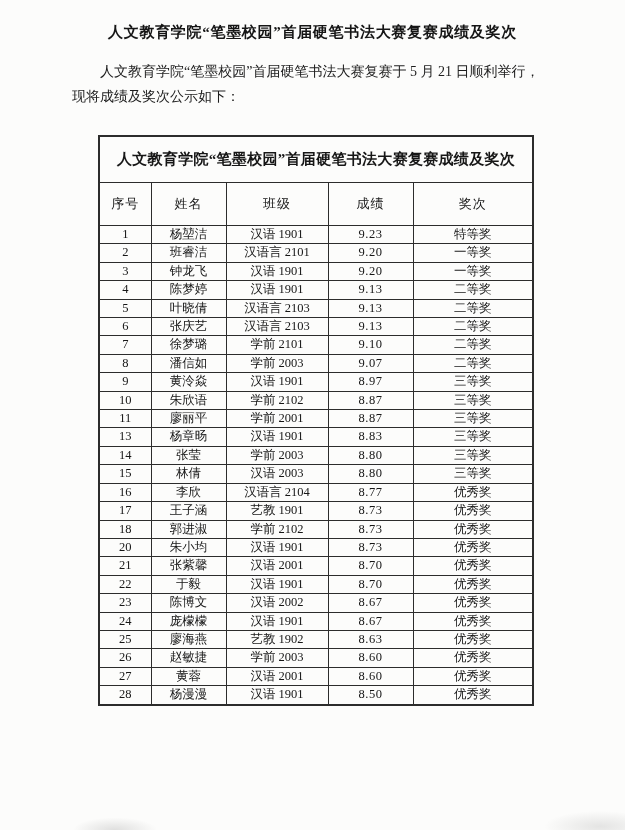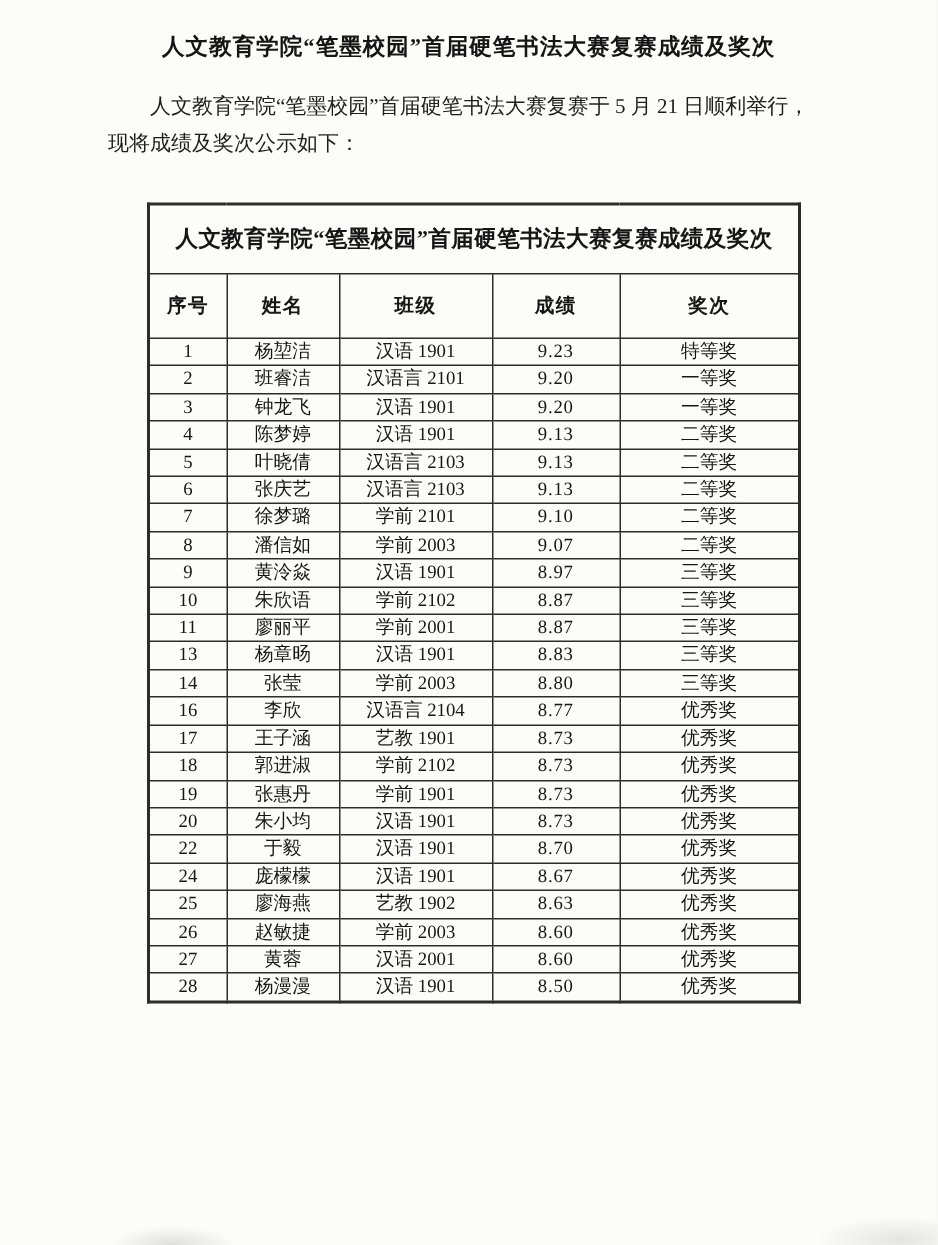--- a/index.html
+++ b/index.html
@@ -67,21 +67,21 @@
   table.results { border: 2px solid #2c2c2c; }
   th.table-caption {
     height: 45px;
     font-size: 15px;
     font-weight: bold;
     letter-spacing: 0.3px;
   }
   tr.col-header th {
     height: 42px;
     font-size: 13px;
-    font-weight: bold;
+    font-weight: normal;
     letter-spacing: 1px;
   }
   tbody td {
     height: 17.4px;
     line-height: 17.4px;
     font-size: 12.5px;
   }
   tbody td.score-cell { letter-spacing: 0.5px; }
 </style>
 </head>
@@ -204,20 +204,27 @@
           <td class="award-cell">三等奖</td>
         </tr>
         <tr>
           <td class="rank-cell">14</td>
           <td class="name-cell">张莹</td>
           <td class="class-cell">学前 2003</td>
           <td class="score-cell">8.80</td>
           <td class="award-cell">三等奖</td>
         </tr>
         <tr>
+          <td class="rank-cell">15</td>
+          <td class="name-cell">林倩</td>
+          <td class="class-cell">汉语 2003</td>
+          <td class="score-cell">8.80</td>
+          <td class="award-cell">三等奖</td>
+        </tr>
+        <tr>
           <td class="rank-cell">16</td>
           <td class="name-cell">李欣</td>
           <td class="class-cell">汉语言 2104</td>
           <td class="score-cell">8.77</td>
           <td class="award-cell">优秀奖</td>
         </tr>
         <tr>
           <td class="rank-cell">17</td>
           <td class="name-cell">王子涵</td>
           <td class="class-cell">艺教 1901</td>
@@ -225,38 +232,45 @@
           <td class="award-cell">优秀奖</td>
         </tr>
         <tr>
           <td class="rank-cell">18</td>
           <td class="name-cell">郭进淑</td>
           <td class="class-cell">学前 2102</td>
           <td class="score-cell">8.73</td>
           <td class="award-cell">优秀奖</td>
         </tr>
         <tr>
-          <td class="rank-cell">19</td>
-          <td class="name-cell">张惠丹</td>
-          <td class="class-cell">学前 1901</td>
-          <td class="score-cell">8.73</td>
-          <td class="award-cell">优秀奖</td>
-        </tr>
-        <tr>
           <td class="rank-cell">20</td>
           <td class="name-cell">朱小均</td>
           <td class="class-cell">汉语 1901</td>
           <td class="score-cell">8.73</td>
           <td class="award-cell">优秀奖</td>
         </tr>
         <tr>
+          <td class="rank-cell">21</td>
+          <td class="name-cell">张紫馨</td>
+          <td class="class-cell">汉语 2001</td>
+          <td class="score-cell">8.70</td>
+          <td class="award-cell">优秀奖</td>
+        </tr>
+        <tr>
           <td class="rank-cell">22</td>
           <td class="name-cell">于毅</td>
           <td class="class-cell">汉语 1901</td>
           <td class="score-cell">8.70</td>
+          <td class="award-cell">优秀奖</td>
+        </tr>
+        <tr>
+          <td class="rank-cell">23</td>
+          <td class="name-cell">陈博文</td>
+          <td class="class-cell">汉语 2002</td>
+          <td class="score-cell">8.67</td>
           <td class="award-cell">优秀奖</td>
         </tr>
         <tr>
           <td class="rank-cell">24</td>
           <td class="name-cell">庞檬檬</td>
           <td class="class-cell">汉语 1901</td>
           <td class="score-cell">8.67</td>
           <td class="award-cell">优秀奖</td>
         </tr>
         <tr>

